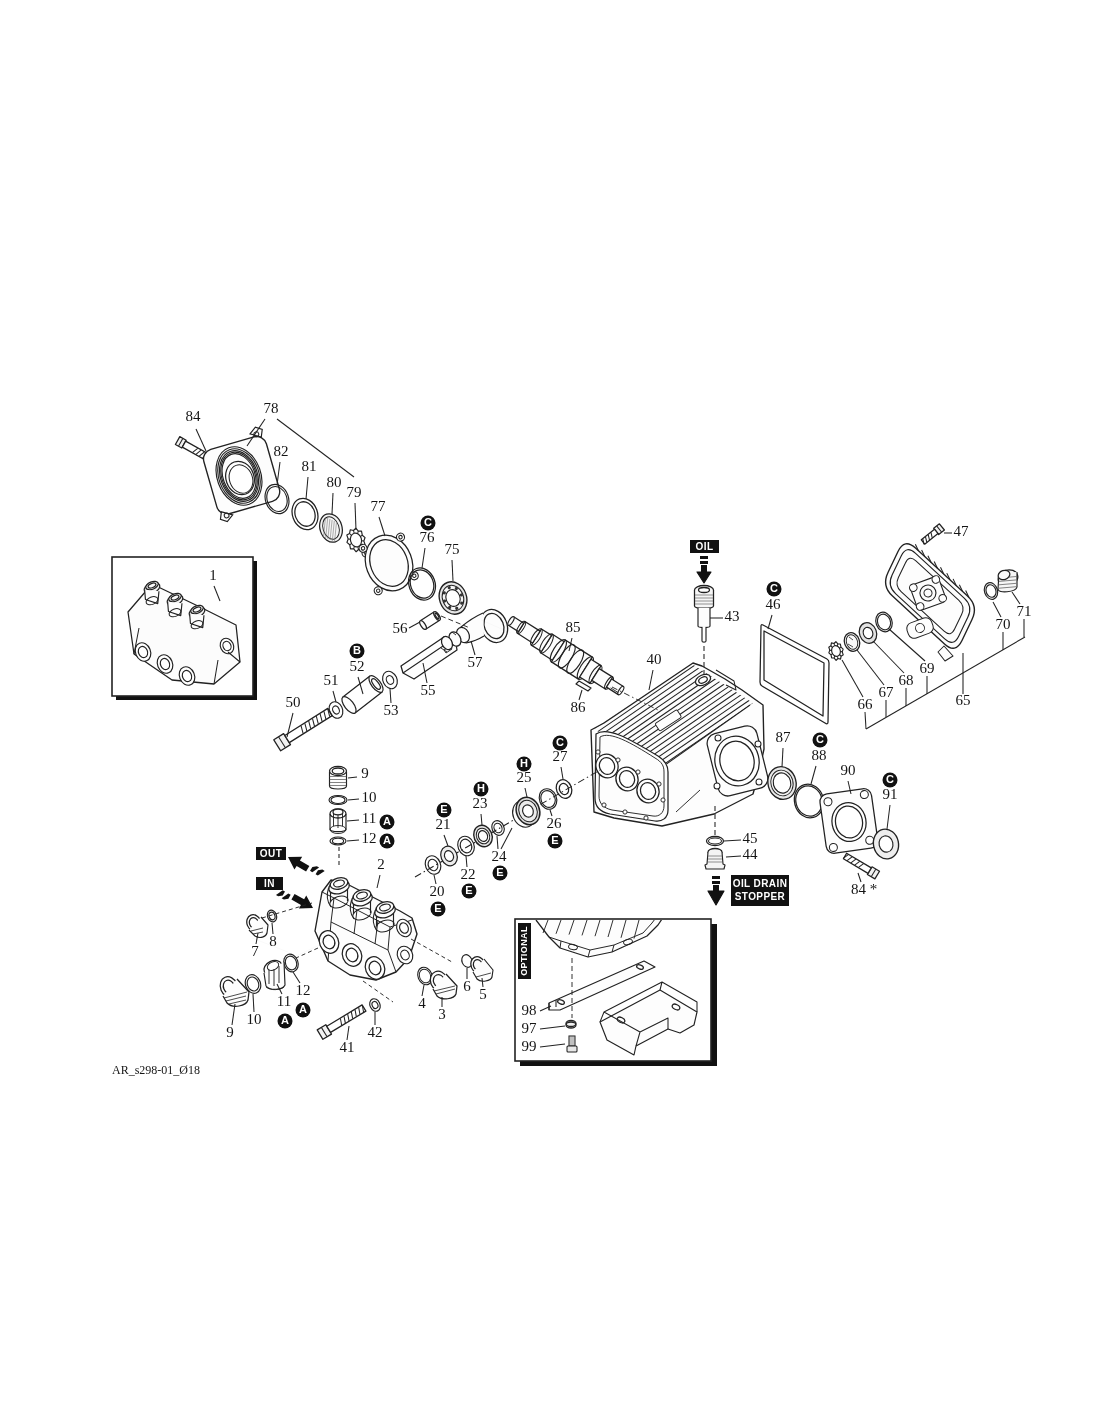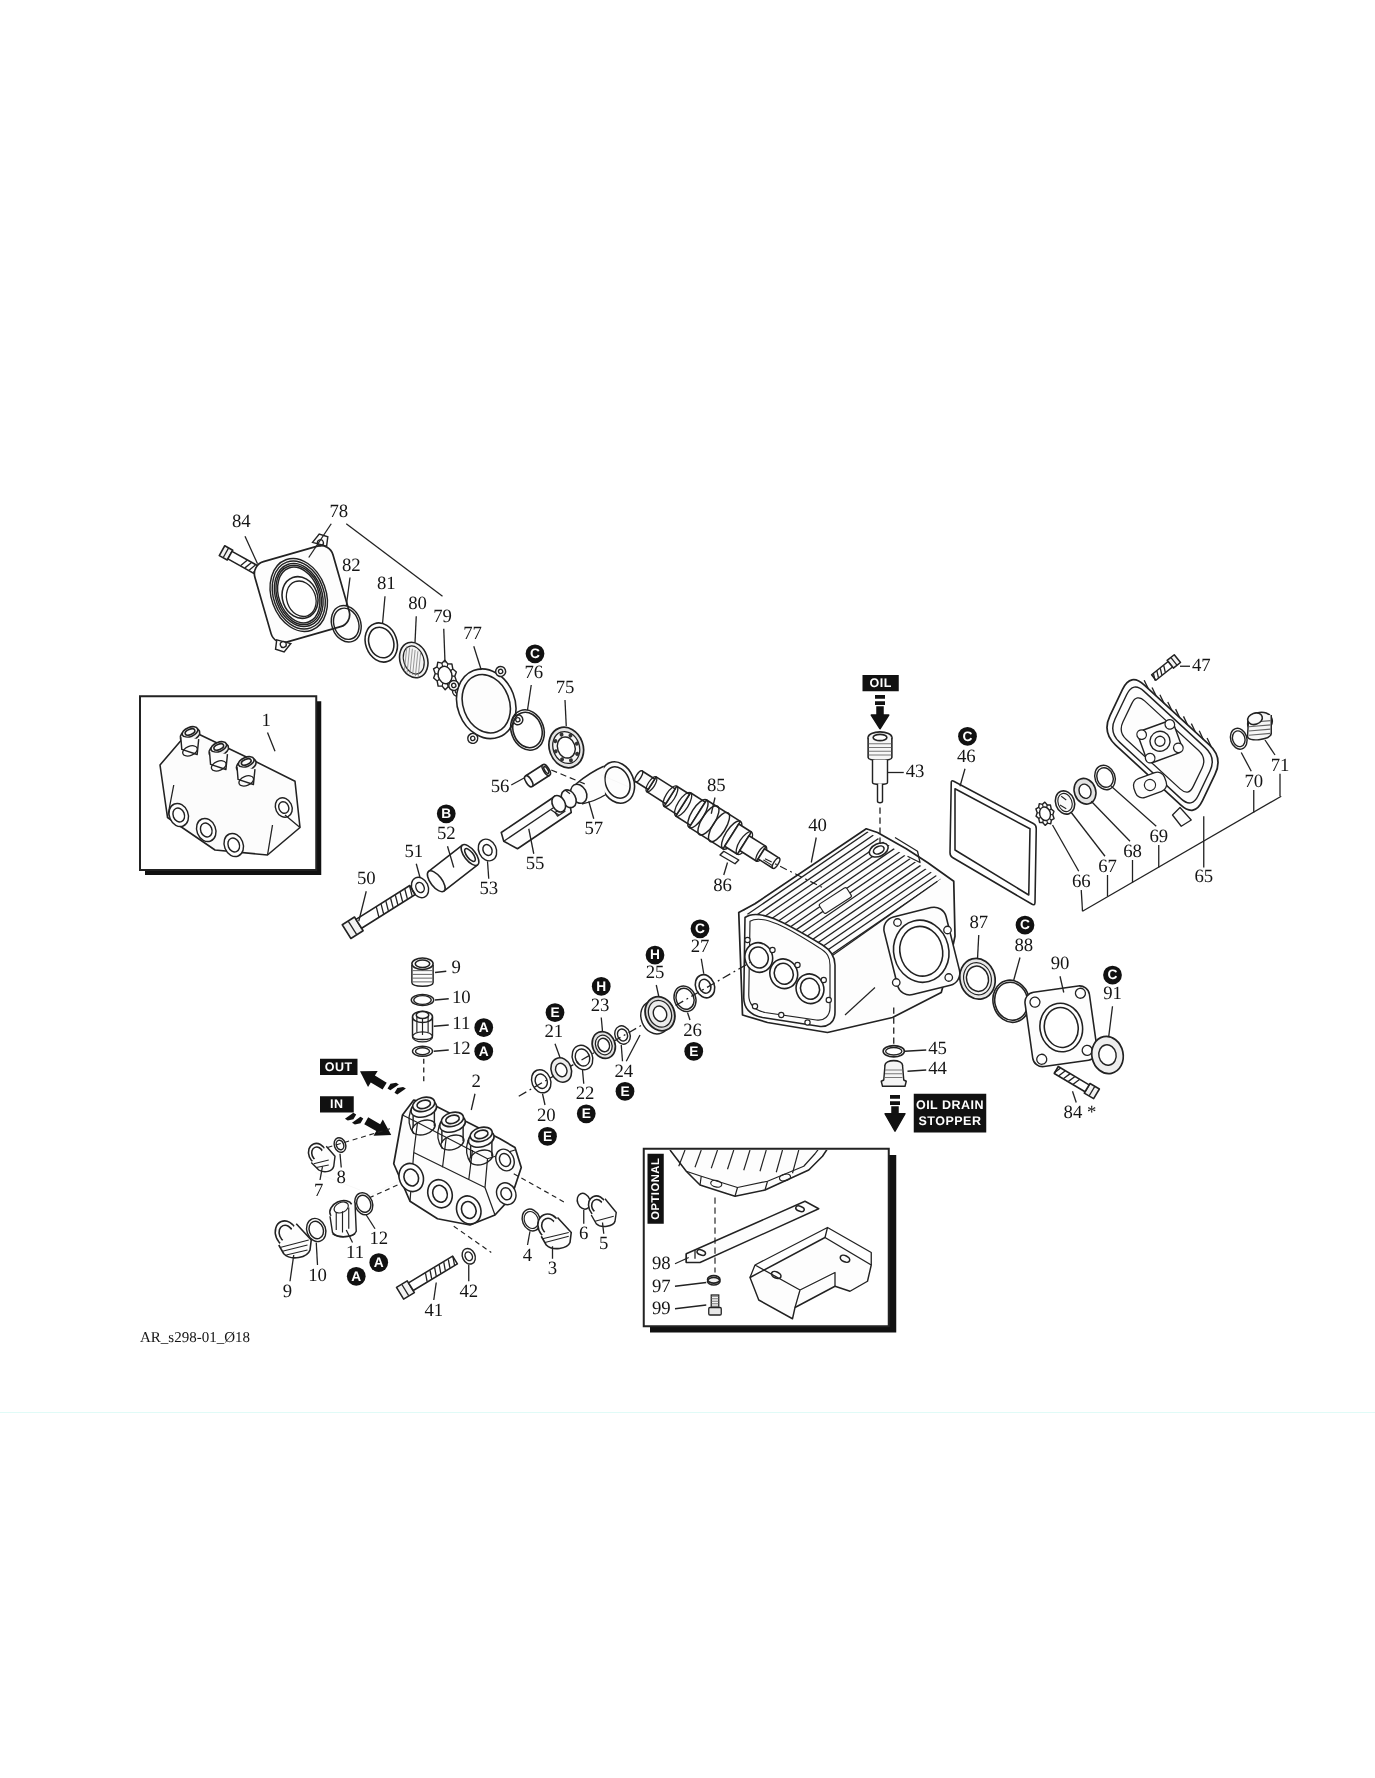--- a/index.html
+++ b/index.html
@@ -1,14 +1,14 @@
 <!DOCTYPE html>
 <html><head><meta charset="utf-8"><title>d</title><style>
 html,body{margin:0;padding:0;background:#fff}
-#page{position:relative;width:1100px;height:1130px;background:#5eead4;overflow:hidden}
+#page{position:relative;width:1100px;height:1130px;background:#fca5a5;overflow:hidden}
 .lbl{font-family:"Liberation Serif",serif;fill:#151515}
 .badge{font-family:"Liberation Sans",sans-serif;font-size:11px;font-weight:bold;fill:#fff}
 .tag{font-family:"Liberation Sans",sans-serif;font-weight:bold;fill:#fff;letter-spacing:.4px}
 </style></head><body>
 <div id="page">
 <svg width="1100" height="1422" viewBox="0 0 1100 1422">
 <rect x="0" y="0" width="1100" height="1422" fill="#ffffff"></rect>
 <path d="M175.4 444.5 L179.8 436.6 L186.2 440.2 L181.8 448.0 Z" fill="#f2f2f2" stroke="#222" stroke-width="1.26" stroke-linejoin="round"></path>
 <line x1="178.60514847277648" y1="446.0001013496394" x2="182.77602108081174" y2="438.53643457736575" stroke="#222" stroke-width="1.04"></line>
 <path d="M182.3 447.1 L214.3 465.0 L217.7 459.0 L185.6 441.1 Z" fill="#fff" stroke="#222" stroke-width="1.26" stroke-linejoin="round"></path>

